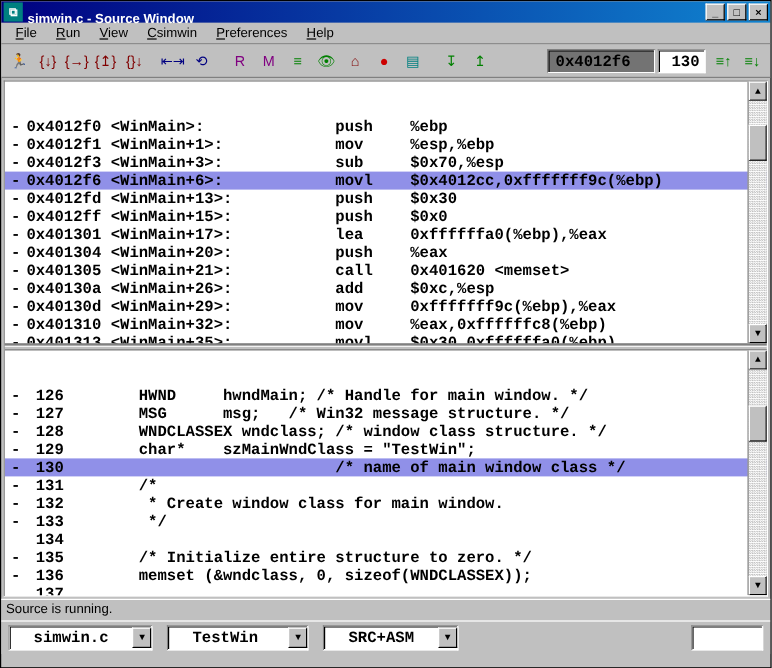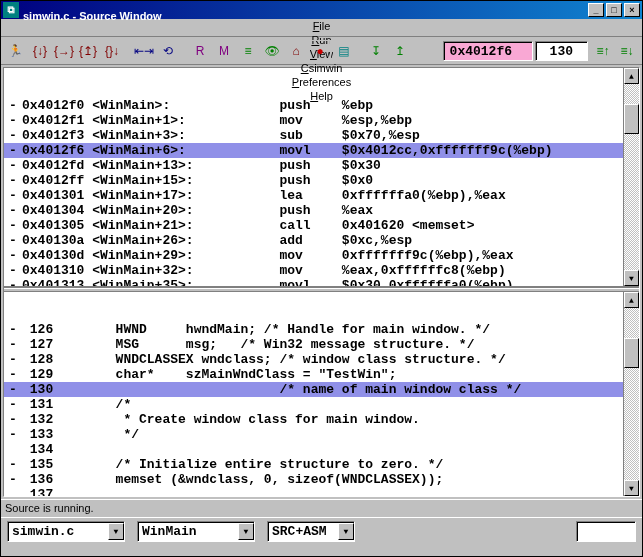--- a/index.html
+++ b/index.html
@@ -34,21 +34,20 @@
     color: #000;
     font-weight: bold;
   }
   .menubar {
     background: #c0c0c0;
     height: 18px;
     display: flex;
     align-items: center;
     padding: 0 4px;
     border-bottom: 1px solid #808080;
-    flex-direction: column;
   }
   .menubar .menuitem { padding: 1px 8px; cursor: default; }
   .menubar .menuitem u { text-decoration: underline; }
   .toolbar {
     background: #c0c0c0;
     height: 28px;
     display: flex;
     align-items: center;
     padding: 2px 4px;
     gap: 2px;
@@ -56,38 +55,38 @@
   }
   .tbtn {
     width: 22px; height: 22px;
     border: 1px solid #c0c0c0;
     display: flex; align-items: center; justify-content: center;
     font-size: 12px;
   }
   .tsep { width: 6px; }
   .addr-box {
     margin-left: auto;
-    background: #f9a8d4;
+    background: #737373;
     border: 1px solid #808080;
     border-right-color:#fff; border-bottom-color:#fff;
     box-shadow: inset 1px 1px 0 #000;
     height: 20px;
     padding: 2px 6px;
     font-family: "Courier New", monospace;
     font-size: 13px;
     font-weight: bold;
     min-width: 90px;
   }
   .line-box {
     background: #fff;
     border: 1px solid #808080;
     border-right-color:#fff; border-bottom-color:#fff;
     box-shadow: inset 1px 1px 0 #000;
     height: 20px;
-    padding: 2px 14px;
+    padding: 2px 4px;
     font-family: "Courier New", monospace;
     font-size: 13px;
     font-weight: bold;
     min-width: 40px;
     text-align: right;
   }
   .code-panes {
     background: #fff;
     font-family: "Courier New", monospace;
     font-size: 13px;
@@ -142,21 +141,21 @@
     height: 21px;
     background: #fff;
     border: 1px solid #808080;
     border-right-color:#fff;border-bottom-color:#fff;
     box-shadow: inset 1px 1px 0 #000;
     font-family: "Courier New", monospace;
     font-size: 13px;
     font-weight: bold;
     align-items: center;
   }
-  .combo .cval { padding: 0 4px; min-width: 100px; }
+  .combo .cval { padding: 0 20px; min-width: 100px; }
   .combo .cbtn { width:16px; height:17px; background:#c0c0c0; border:1px solid #fff;border-right-color:#000;border-bottom-color:#000; display:flex;align-items:center;justify-content:center;font-size:8px;}
   .spacer { flex: 1; }
 </style>
 </head>
 <body>
 
 <div class="titlebar">
   <div class="icon">⧉</div>
   <div class="title">simwin.c - Source Window</div>
   <div class="winbtns">
@@ -222,21 +221,21 @@
 </div>
 
 <div class="statusbar">Source is running.</div>
 
 <div class="bottombar">
   <div class="combo">
     <div class="cval">simwin.c</div>
     <div class="cbtn">▼</div>
   </div>
   <div class="combo">
-    <div class="cval">WinMain</div>
+    <div class="cval">TestWin</div>
     <div class="cbtn">▼</div>
   </div>
   <div class="combo">
     <div class="cval" style="min-width:70px">SRC+ASM</div>
     <div class="cbtn">▼</div>
   </div>
   <div class="spacer"></div>
   <div class="combo" style="width:60px">
     <div class="cval" style="min-width:40px"></div>
   </div>

